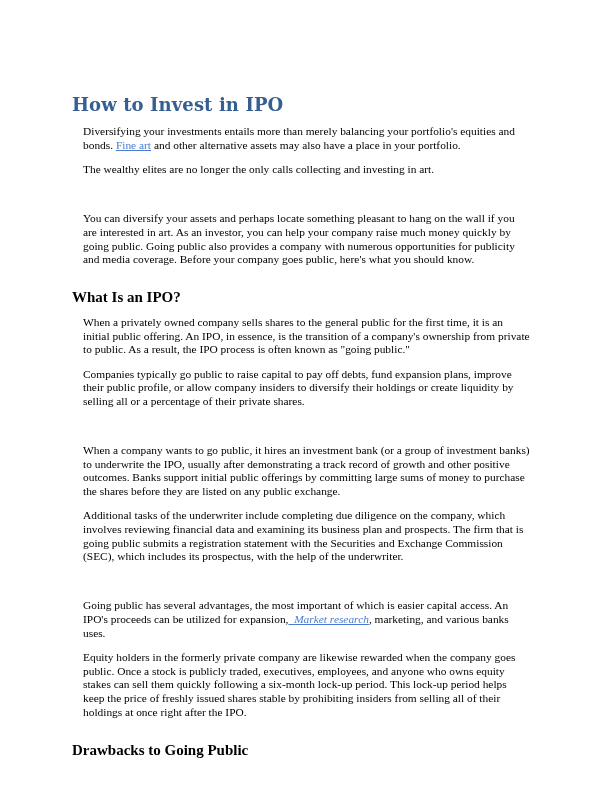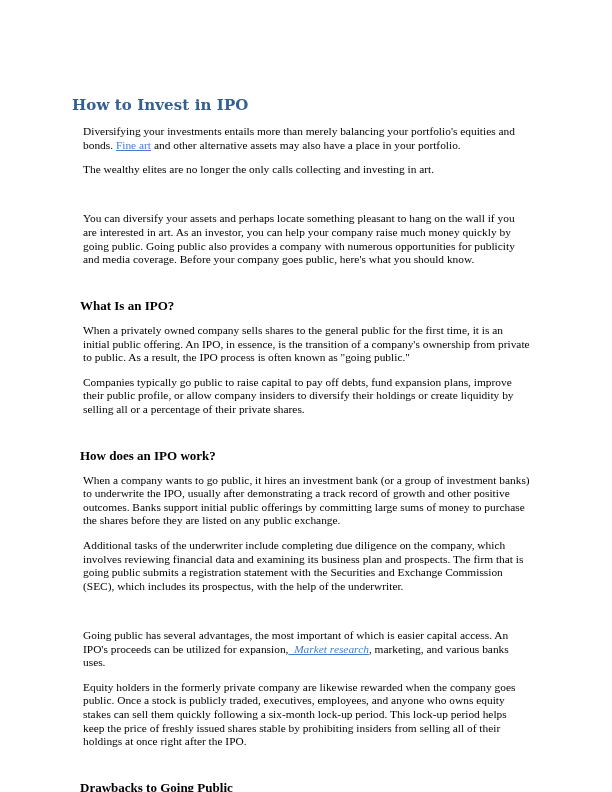--- a/index.html
+++ b/index.html
@@ -19,30 +19,30 @@
     top: 96px;
     width: 470px;
     font-family: "Liberation Serif", "DejaVu Serif", serif;
     font-size: 11.4px;
     line-height: 13.6px;
     color: #000000;
   }
   .title {
     font-family: "DejaVu Serif", "Liberation Serif", serif;
     font-weight: bold;
-    font-size: 15px;
+    font-size: 18px;
     line-height: 18px;
     color: #365f91;
     margin: 0;
     letter-spacing: 0.1px;
   }
   .heading {
     font-weight: bold;
-    margin: 8px;
-    font-size: 13px;
+    margin: 0;
+    font-size: 15px;
     line-height: 13.6px;
   }
   p {
     margin: 11px;
   }
   .gap {
     height: 13.6px;
   }
   a.link {
     color: #4a7bd0;
@@ -59,21 +59,20 @@
   <p>The wealthy elites are no longer the only calls collecting and investing in art.</p>
   <div class="gap"></div>
   <p>You can diversify your assets and perhaps locate something pleasant to hang on the wall if you are interested in art. As an investor, you can help your company raise much money quickly by going public. Going public also provides a company with numerous opportunities for publicity and media coverage. Before your company goes public, here's what you should know.</p>
   <div class="gap"></div>
 
   <h2 class="heading">What Is an IPO?</h2>
   <p>When a privately owned company sells shares to the general public for the first time, it is an initial public offering. An IPO, in essence, is the transition of a company's ownership from private to public. As a result, the IPO process is often known as "going public."</p>
   <p>Companies typically go public to raise capital to pay off debts, fund expansion plans, improve their public profile, or allow company insiders to diversify their holdings or create liquidity by selling all or a percentage of their private shares.</p>
   <div class="gap"></div>
 
-  <h2 class="heading">How does an IPO work?</h2>
   <p>When a company wants to go public, it hires an investment bank (or a group of investment banks) to underwrite the IPO, usually after demonstrating a track record of growth and other positive outcomes. Banks support initial public offerings by committing large sums of money to purchase the shares before they are listed on any public exchange.</p>
   <p>Additional tasks of the underwriter include completing due diligence on the company, which involves reviewing financial data and examining its business plan and prospects. The firm that is going public submits a registration statement with the Securities and Exchange Commission (SEC), which includes its prospectus, with the help of the underwriter.</p>
   <div class="gap"></div>
 
   <p><span>Going public has several advantages, the most important of which is easier capital access. An IPO's proceeds can be utilized for expansion,</span><a class="link" href="#" style="white-space:pre;font-style:italic;">  Market research</a><span>, marketing, and various banks uses.</span></p>
   <p>Equity holders in the formerly private company are likewise rewarded when the company goes public. Once a stock is publicly traded, executives, employees, and anyone who owns equity stakes can sell them quickly following a six-month lock-up period. This lock-up period helps keep the price of freshly issued shares stable by prohibiting insiders from selling all of their holdings at once right after the IPO.</p>
   <div class="gap"></div>
 
   <h2 class="heading">Drawbacks to Going Public</h2>
 </div>

